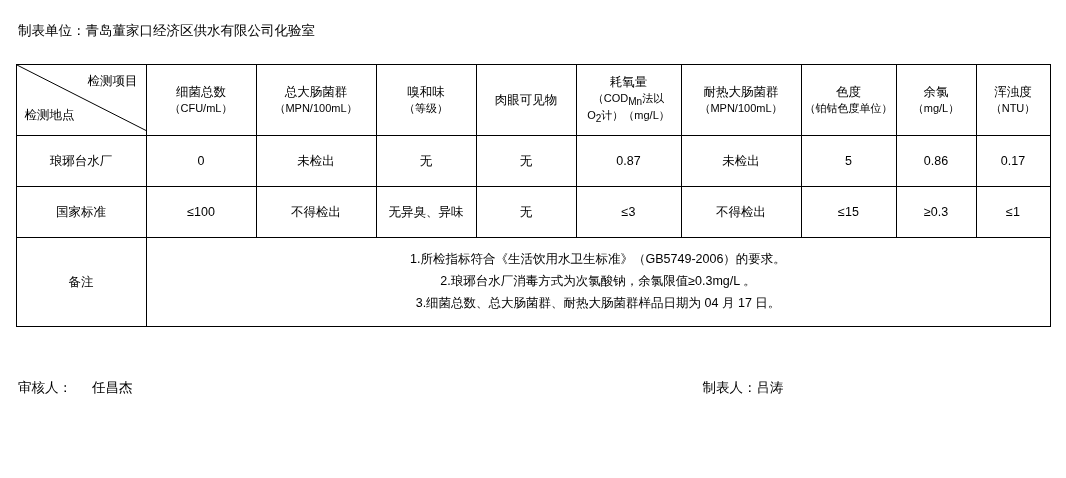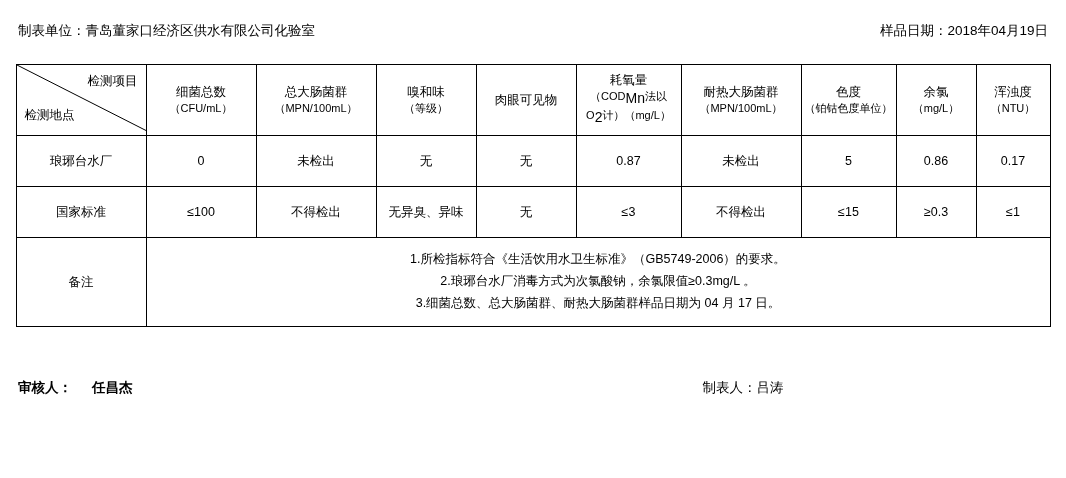--- a/index.html
+++ b/index.html
@@ -54,21 +54,21 @@
     padding: 2px 3px;
   }
   .hdr-cell {
     height: 66px;
     line-height: 1.35;
   }
   .hdr-cell .sub {
     font-size: 11px;
   }
   .hdr-cell .sub sub {
-    font-size: 14px;
+    font-size: 10px;
   }
   .corner {
     position: relative;
     height: 66px;
     padding: 0 !important;
     overflow: hidden;
   }
   .corner svg {
     position: absolute;
     left: 0;
@@ -101,34 +101,33 @@
     padding: 8px 10px !important;
     font-size: 13px;
     line-height: 1.75;
     height: 72px;
   }
   .footer-row {
     display: flex;
     font-size: 13.5px;
     padding: 36px 18px 0 18px;
   }
-  .footer-row .f1 { width: 420px; font-weight: bold; }
+  .footer-row .f1 { width: 420px; }
   .footer-row .f2 { width: 300px; }
   .footer-row .f3 { flex: 1; text-align: center; }
   .gap { display: inline-block; width: 20px; }
 </style>
 </head>
 <body>
 
 <div class="page">
 
 
   <div class="meta-row">
     <div class="meta-left">制表单位：青岛董家口经济区供水有限公司化验室</div>
-    <div class="meta-right">样品日期：2018年04月19日</div>
   </div>
 
   <table class="main">
     <colgroup>
       <col style="width:130px">
       <col style="width:110px">
       <col style="width:120px">
       <col style="width:100px">
       <col style="width:100px">
       <col style="width:105px">

